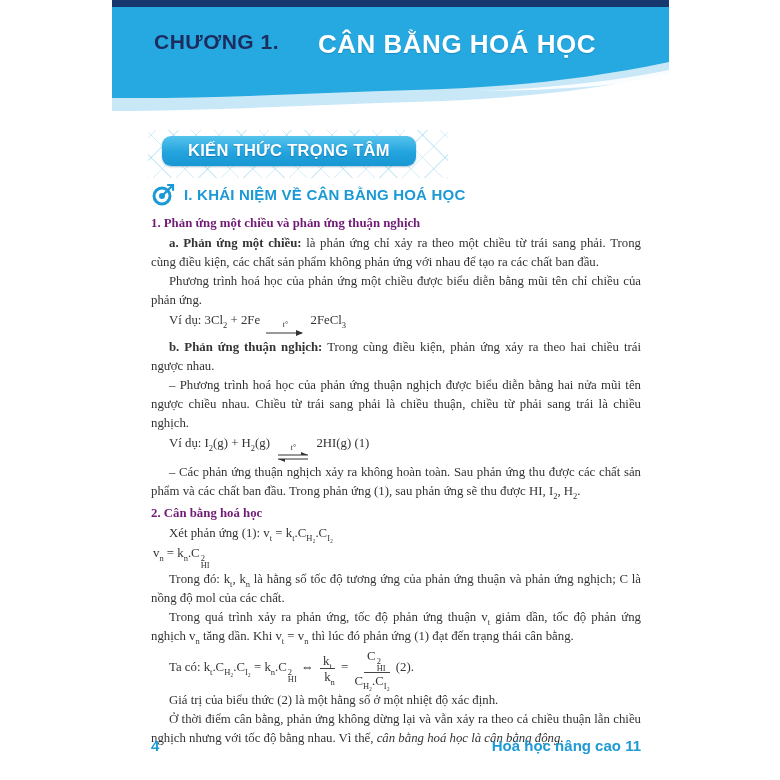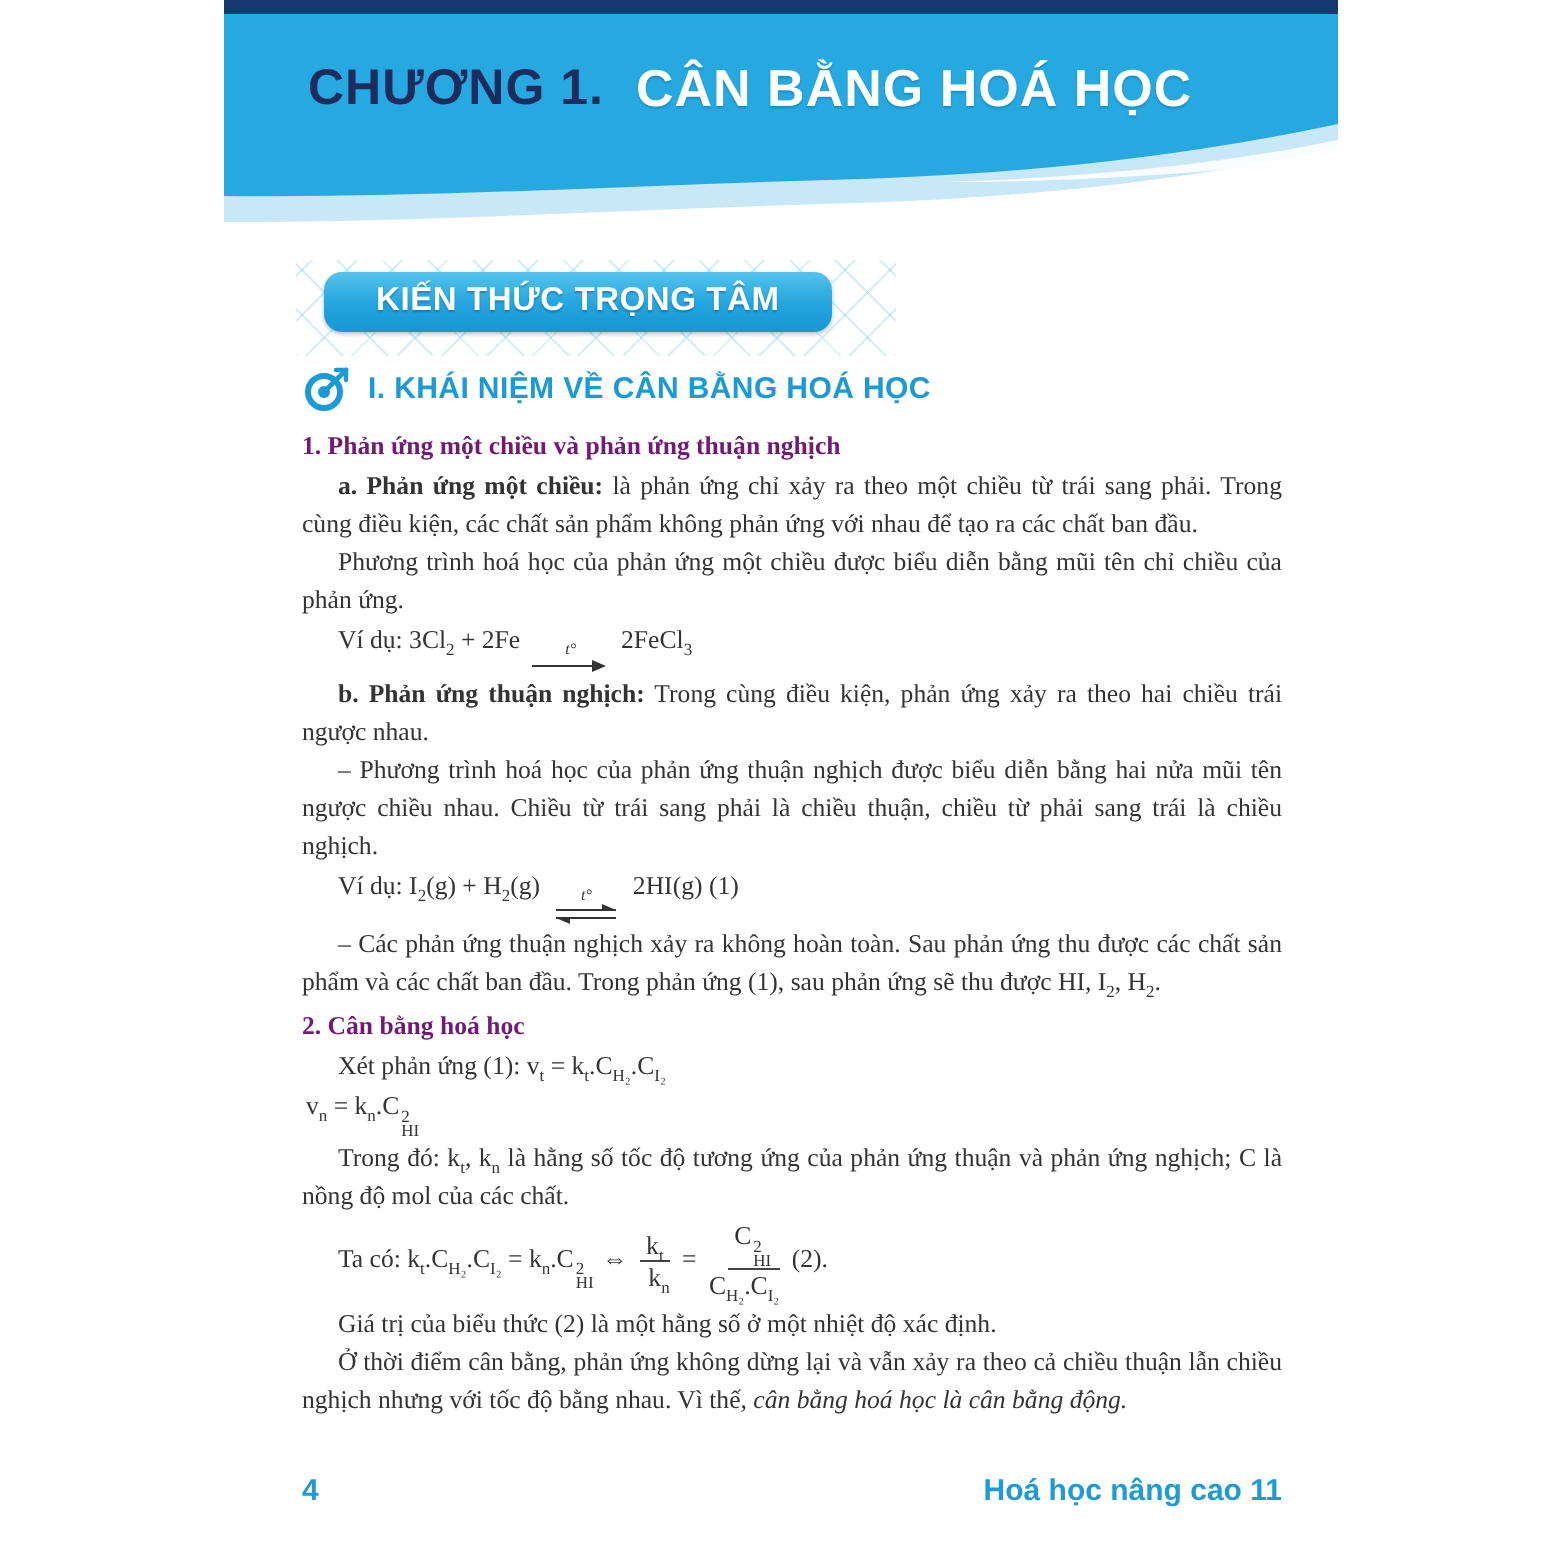--- a/index.html
+++ b/index.html
@@ -5,21 +5,21 @@
   html,body{margin:0;padding:0;background:#ffffff;}
   .canvas{position:relative;width:780px;height:780px;background:#ffffff;overflow:hidden;
           font-family:"Liberation Serif","DejaVu Serif",serif;color:#333;}
   .sheet{position:absolute;left:112px;top:0;width:557px;height:780px;background:#fff;}
 
   
   .banner{position:relative;width:557px;height:126px;}
   .banner svg{position:absolute;left:0;top:0;}
   .banner-chapter{position:absolute;left:42px;top:30px;
     font-family:"Liberation Sans","DejaVu Sans",sans-serif;font-weight:bold;
-    font-size:25px;color:#1c2c5e;letter-spacing:.5px;}
+    font-size:21px;color:#1c2c5e;letter-spacing:.5px;}
   .banner-title{position:absolute;left:206px;top:29px;
     font-family:"Liberation Sans","DejaVu Sans",sans-serif;font-weight:bold;
     font-size:26px;color:#ffffff;letter-spacing:.5px;text-shadow:0 1px 1px rgba(0,60,100,.25);}
 
   
   .badge-row{position:relative;margin:10px 0 0 50px;height:36px;}
   .badge-deco{position:absolute;left:-14px;top:-6px;width:300px;height:48px;
     background:
       repeating-linear-gradient(45deg, rgba(100,195,235,.28) 0 1px, transparent 1px 16px),
       repeating-linear-gradient(-45deg, rgba(100,195,235,.28) 0 1px, transparent 1px 16px);}
@@ -120,20 +120,21 @@
           </span> 2HI(g) (1)</p>
       <p class="ind">– Các phản ứng thuận nghịch xảy ra không hoàn toàn. Sau phản ứng thu được các chất sản phẩm và các chất ban đầu. Trong phản ứng (1), sau phản ứng sẽ thu được HI, I<sub>2</sub>, H<sub>2</sub>.</p>
 
       <p class="num-head">2. Cân bằng hoá học</p>
       <p class="formula">Xét phản ứng (1): v<sub>t</sub> = k<sub>t</sub>.C<sub>H₂</sub>.C<sub>I₂</sub></p>
       <p class="formula noind">v<sub>n</sub> = k<sub>n</sub>.C<span class="ss">
             <span class="ss-sup">2</span>
             <span class="ss-sub">HI</span>
           </span></p>
       <p class="ind">Trong đó: k<sub>t</sub>, k<sub>n</sub> là hằng số tốc độ tương ứng của phản ứng thuận và phản ứng nghịch; C là nồng độ mol của các chất.</p>
+      <p class="ind">Trong quá trình xảy ra phản ứng, tốc độ phản ứng thuận v<sub>t</sub> giảm dần, tốc độ phản ứng nghịch v<sub>n</sub> tăng dần. Khi v<sub>t</sub> = v<sub>n</sub> thì lúc đó phản ứng (1) đạt đến trạng thái cân bằng.</p>
       <p class="formula tallrow">Ta có: k<sub>t</sub>.C<sub>H₂</sub>.C<sub>I₂</sub> = k<sub>n</sub>.C<span class="ss">
             <span class="ss-sup">2</span>
             <span class="ss-sub">HI</span>
           </span>  ⇔ <span class="frac">
             <span class="num">k<sub>t</sub></span>
             <span class="den">k<sub>n</sub></span>
           </span> = <span class="frac">
             <span class="num">C<span class="ss">
                 <span class="ss-sup">2</span>
                 <span class="ss-sub">HI</span>

